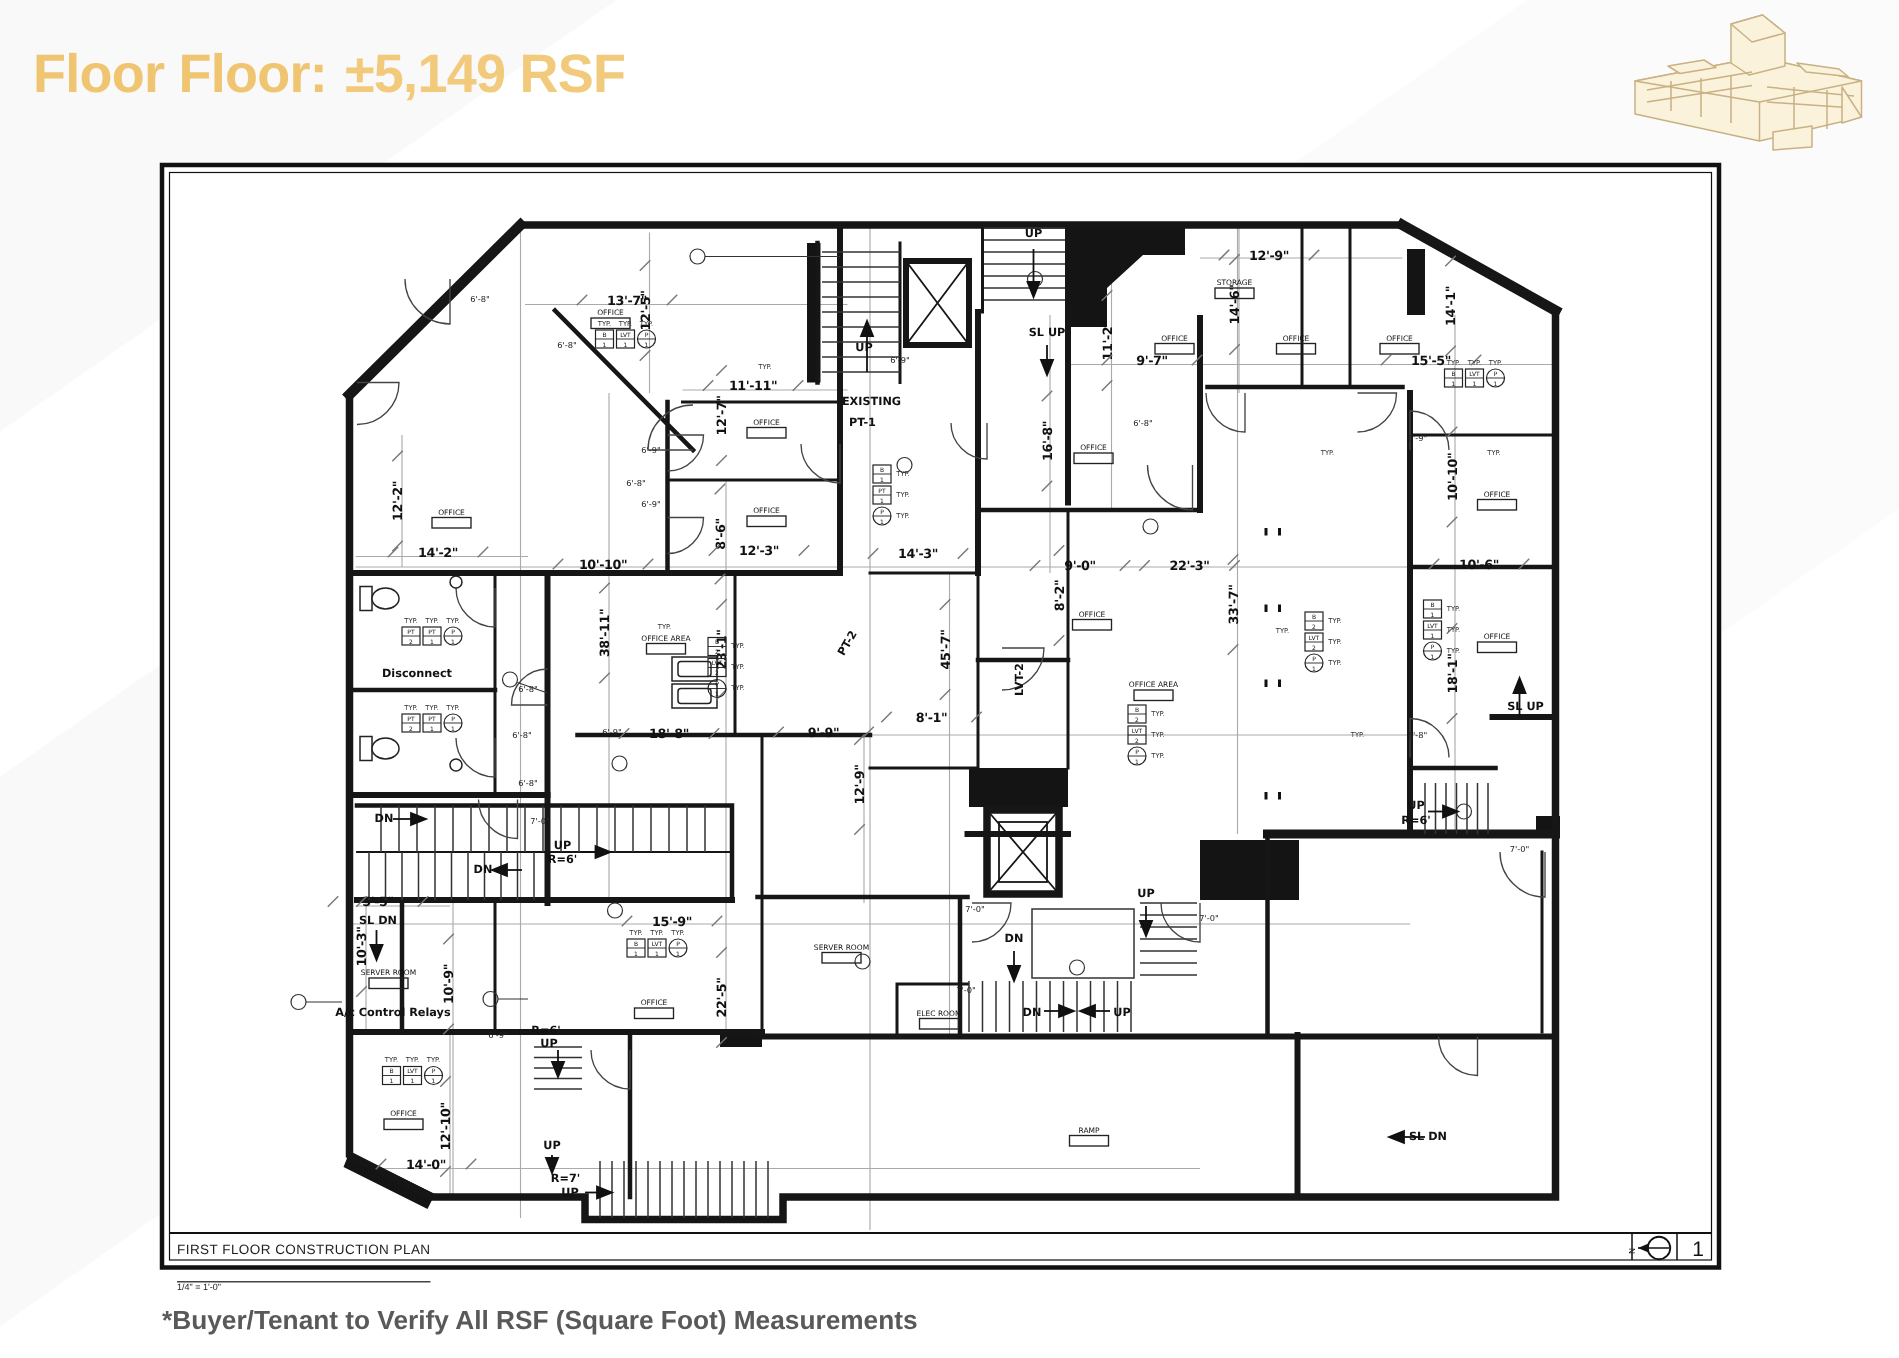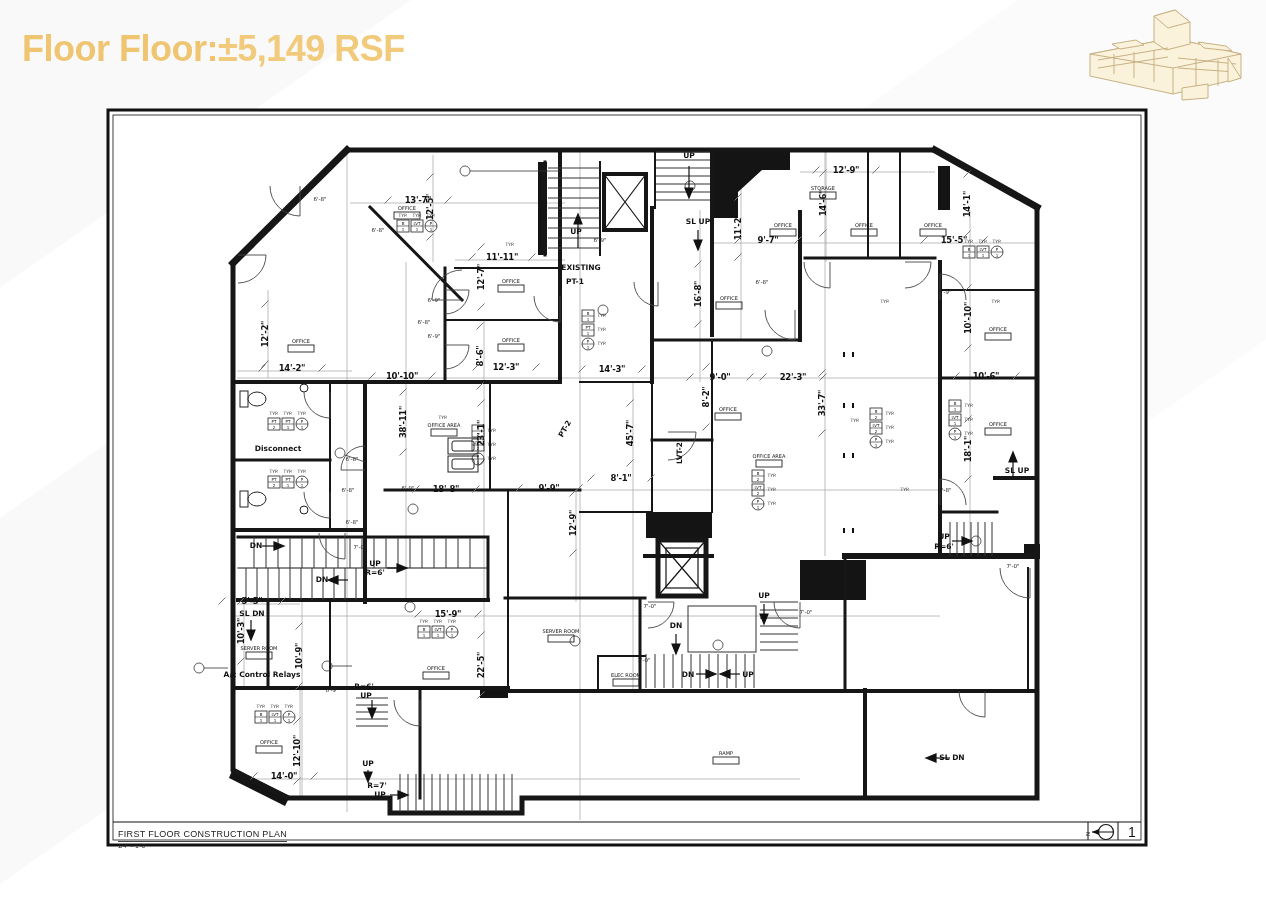--- a/index.html
+++ b/index.html
@@ -4,25 +4,25 @@
 <style>
   html,body{margin:0;padding:0;background:#ffffff;}
   .canvas{position:relative;width:1266px;height:905px;overflow:hidden;
           font-family:"Liberation Sans",sans-serif;background:#fff;}
   .wm{position:absolute;background:#f4f4f4;opacity:.55;pointer-events:none;}
   .wm1{width:700px;height:260px;left:-180px;top:-120px;transform:rotate(-35deg);}
   .wm2{width:900px;height:300px;left:-420px;top:530px;transform:rotate(-35deg);}
   .wm3{width:700px;height:420px;left:820px;top:-60px;transform:rotate(-35deg);opacity:.4;}
   .header{position:absolute;left:22px;top:28px;white-space:nowrap;letter-spacing:-.5px;}
   .header .t1{font-weight:800;font-size:36px;color:#f0c571;}
-  .header .t2{font-weight:700;font-size:36px;color:#f2ca7c;margin-left:0;}
+  .header .t2{font-weight:700;font-size:36px;color:#f2ca7c;margin-left:12px;}
   .sheet-svg{position:absolute;left:0;top:0;}
   .tb-title{position:absolute;left:118px;top:823px;color:#222;}
   .tb-title .l1{font-size:9px;letter-spacing:.3px;border-bottom:1px solid #444;
-                display:inline-block;padding-bottom:2px;}
+                display:inline-block;padding-bottom:16px;}
   .tb-title .l2{font-size:6px;margin-top:1px;}
   .tb-num{position:absolute;left:1120px;top:824px;width:24px;text-align:center;
           font-size:14px;color:#111;}
   .footnote{position:absolute;left:108px;top:870px;font-size:17.5px;font-weight:700;color:#595959;}
   text{font-family:"DejaVu Sans",sans-serif;fill:#111;}
   .dim{font-size:8.5px;font-weight:700;letter-spacing:-.3px;text-anchor:middle;}
   .sdim{font-size:5.5px;text-anchor:middle;fill:#222;}
   .ann{font-size:7.5px;font-weight:700;text-anchor:middle;}
   .tag{font-size:5px;text-anchor:middle;fill:#111;}
   .typ{font-size:4.5px;text-anchor:middle;fill:#333;}
@@ -605,13 +605,14 @@
         <text x="302" y="473" class="typ">TYP.</text>
       </g>
   </svg>
 
   <div class="tb-title">
     <div class="l1">FIRST FLOOR CONSTRUCTION PLAN</div>
     <div class="l2">1/4" = 1'-0"</div>
   </div>
   <div class="tb-num">1</div>
 
+  <div class="footnote">*Buyer/Tenant to Verify All RSF (Square Foot) Measurements</div>
 </div>
 
 </body></html>

